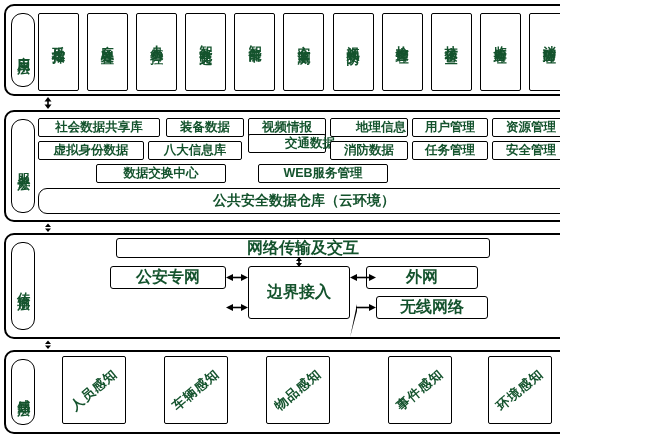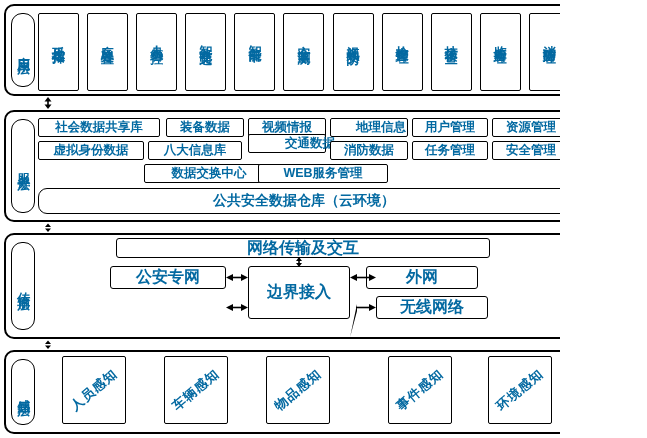--- a/index.html
+++ b/index.html
@@ -1,19 +1,19 @@
 <!DOCTYPE html>
 <html><head>
 <meta charset="utf-8">
 <style>
   * { box-sizing: border-box; margin: 0; padding: 0; }
   html, body { background: #ffffff; }
   .canvas {
     position: relative; width: 560px; height: 438px; background: #fff;
-    color: #0369a1; font-family: "Liberation Sans", "DejaVu Sans", sans-serif;
+    color: #14532d; font-family: "Liberation Sans", "DejaVu Sans", sans-serif;
     font-weight: bold; overflow: hidden;
   }
   .layer {
     position: absolute; left: 4px; width: 570px;
     border: 2px solid #000; border-radius: 10px; background: #fff;
   }
   #layer-app     { top: 4px;   height: 92px; }
   #layer-service { top: 110px; height: 112px; }
   #layer-trans   { top: 233px; height: 106px; }
   #layer-perc    { top: 350px; height: 84px; }
@@ -135,21 +135,21 @@
     <div class="sbox" style="left:406px;top:6px;width:76px;">用户管理</div>
     <div class="sbox" style="left:486px;top:6px;width:78px;">资源管理</div>
 
     <div class="sbox" style="left:142px;top:29px;width:94px;">八大信息库</div>
     <div class="sbox" style="left:32px;top:29px;width:106px;">虚拟身份数据</div>
     <div class="sbox" style="left:242px;top:22px;width:78px;padding-left:46px;">交通数据</div>
     <div class="sbox" style="left:324px;top:29px;width:78px;">消防数据</div>
     <div class="sbox" style="left:406px;top:29px;width:76px;">任务管理</div>
     <div class="sbox" style="left:486px;top:29px;width:78px;">安全管理</div>
 
-    <div class="sbox" style="left:90px;top:52px;width:130px;margin-left:48px;">数据交换中心</div>
+    <div class="sbox" style="left:90px;top:52px;width:130px;">数据交换中心</div>
     <div class="sbox" style="left:252px;top:52px;width:130px;">WEB服务管理</div>
 
     <div class="warehouse">公共安全数据仓库（云环境）</div>
   </div>
 
   <div class="layer" id="layer-trans">
     <div class="layer-label">
       <span class="vlabel">传输层</span>
     </div>
     <div class="tbox" id="t-bus">网络传输及交互</div>

